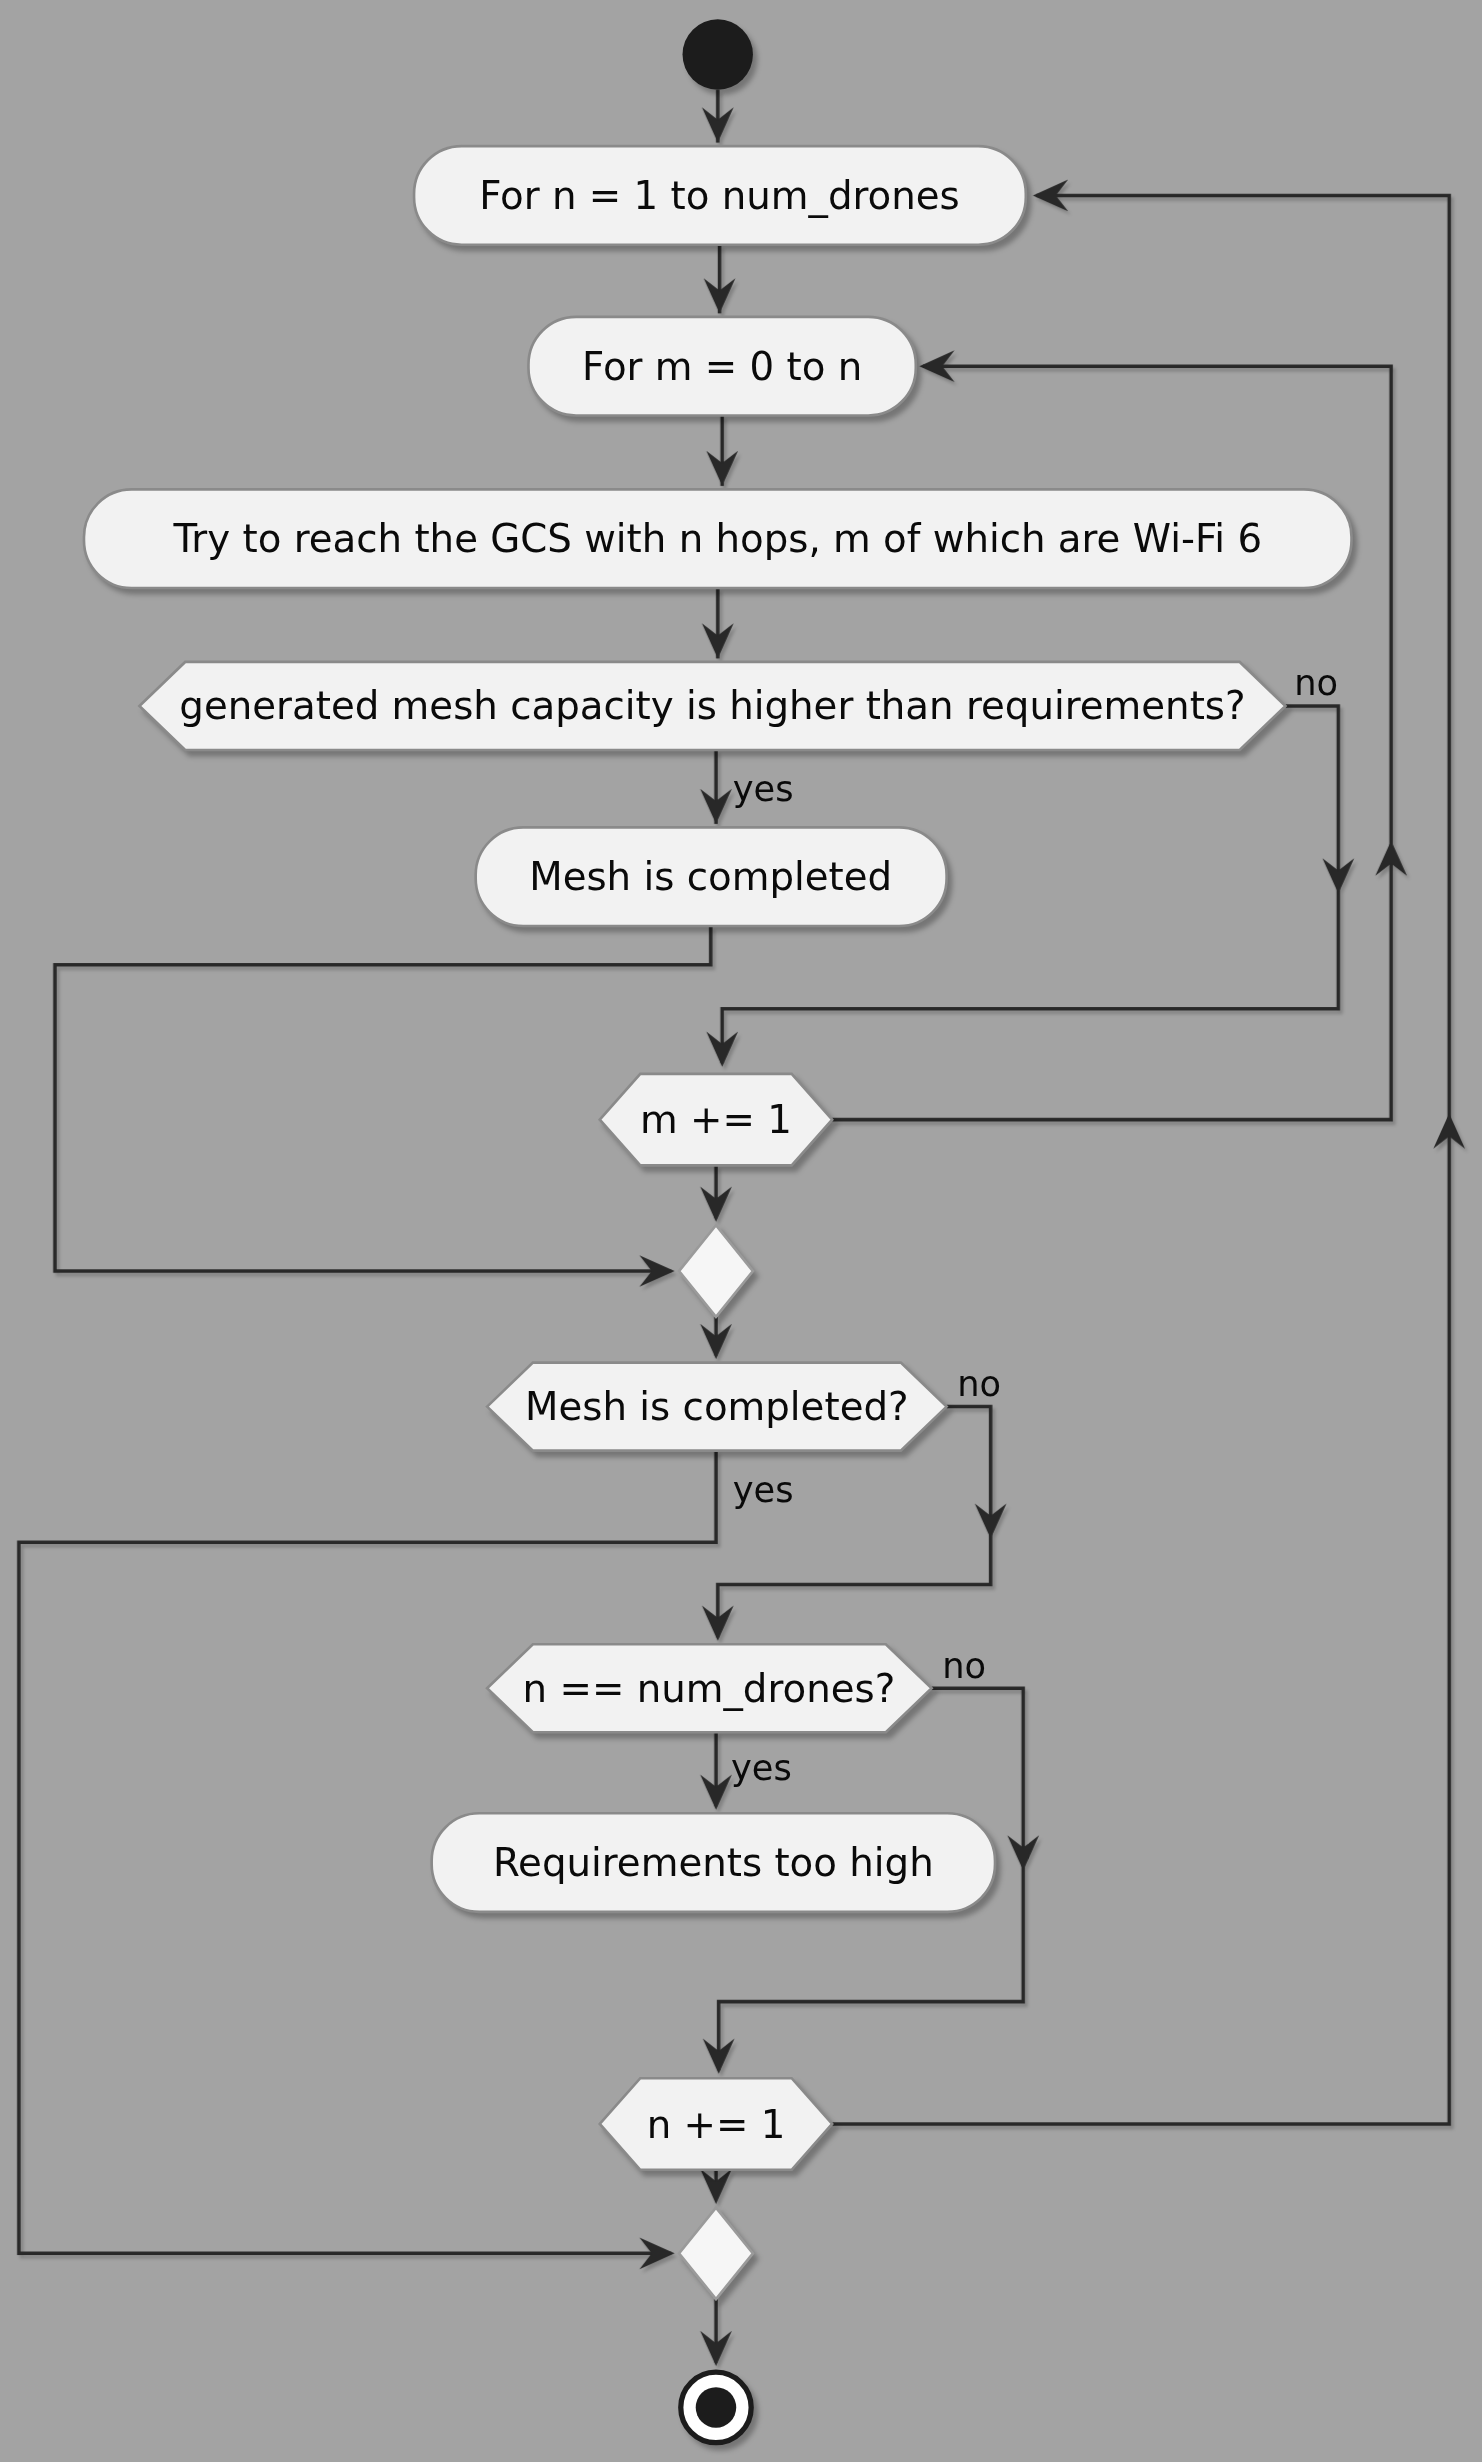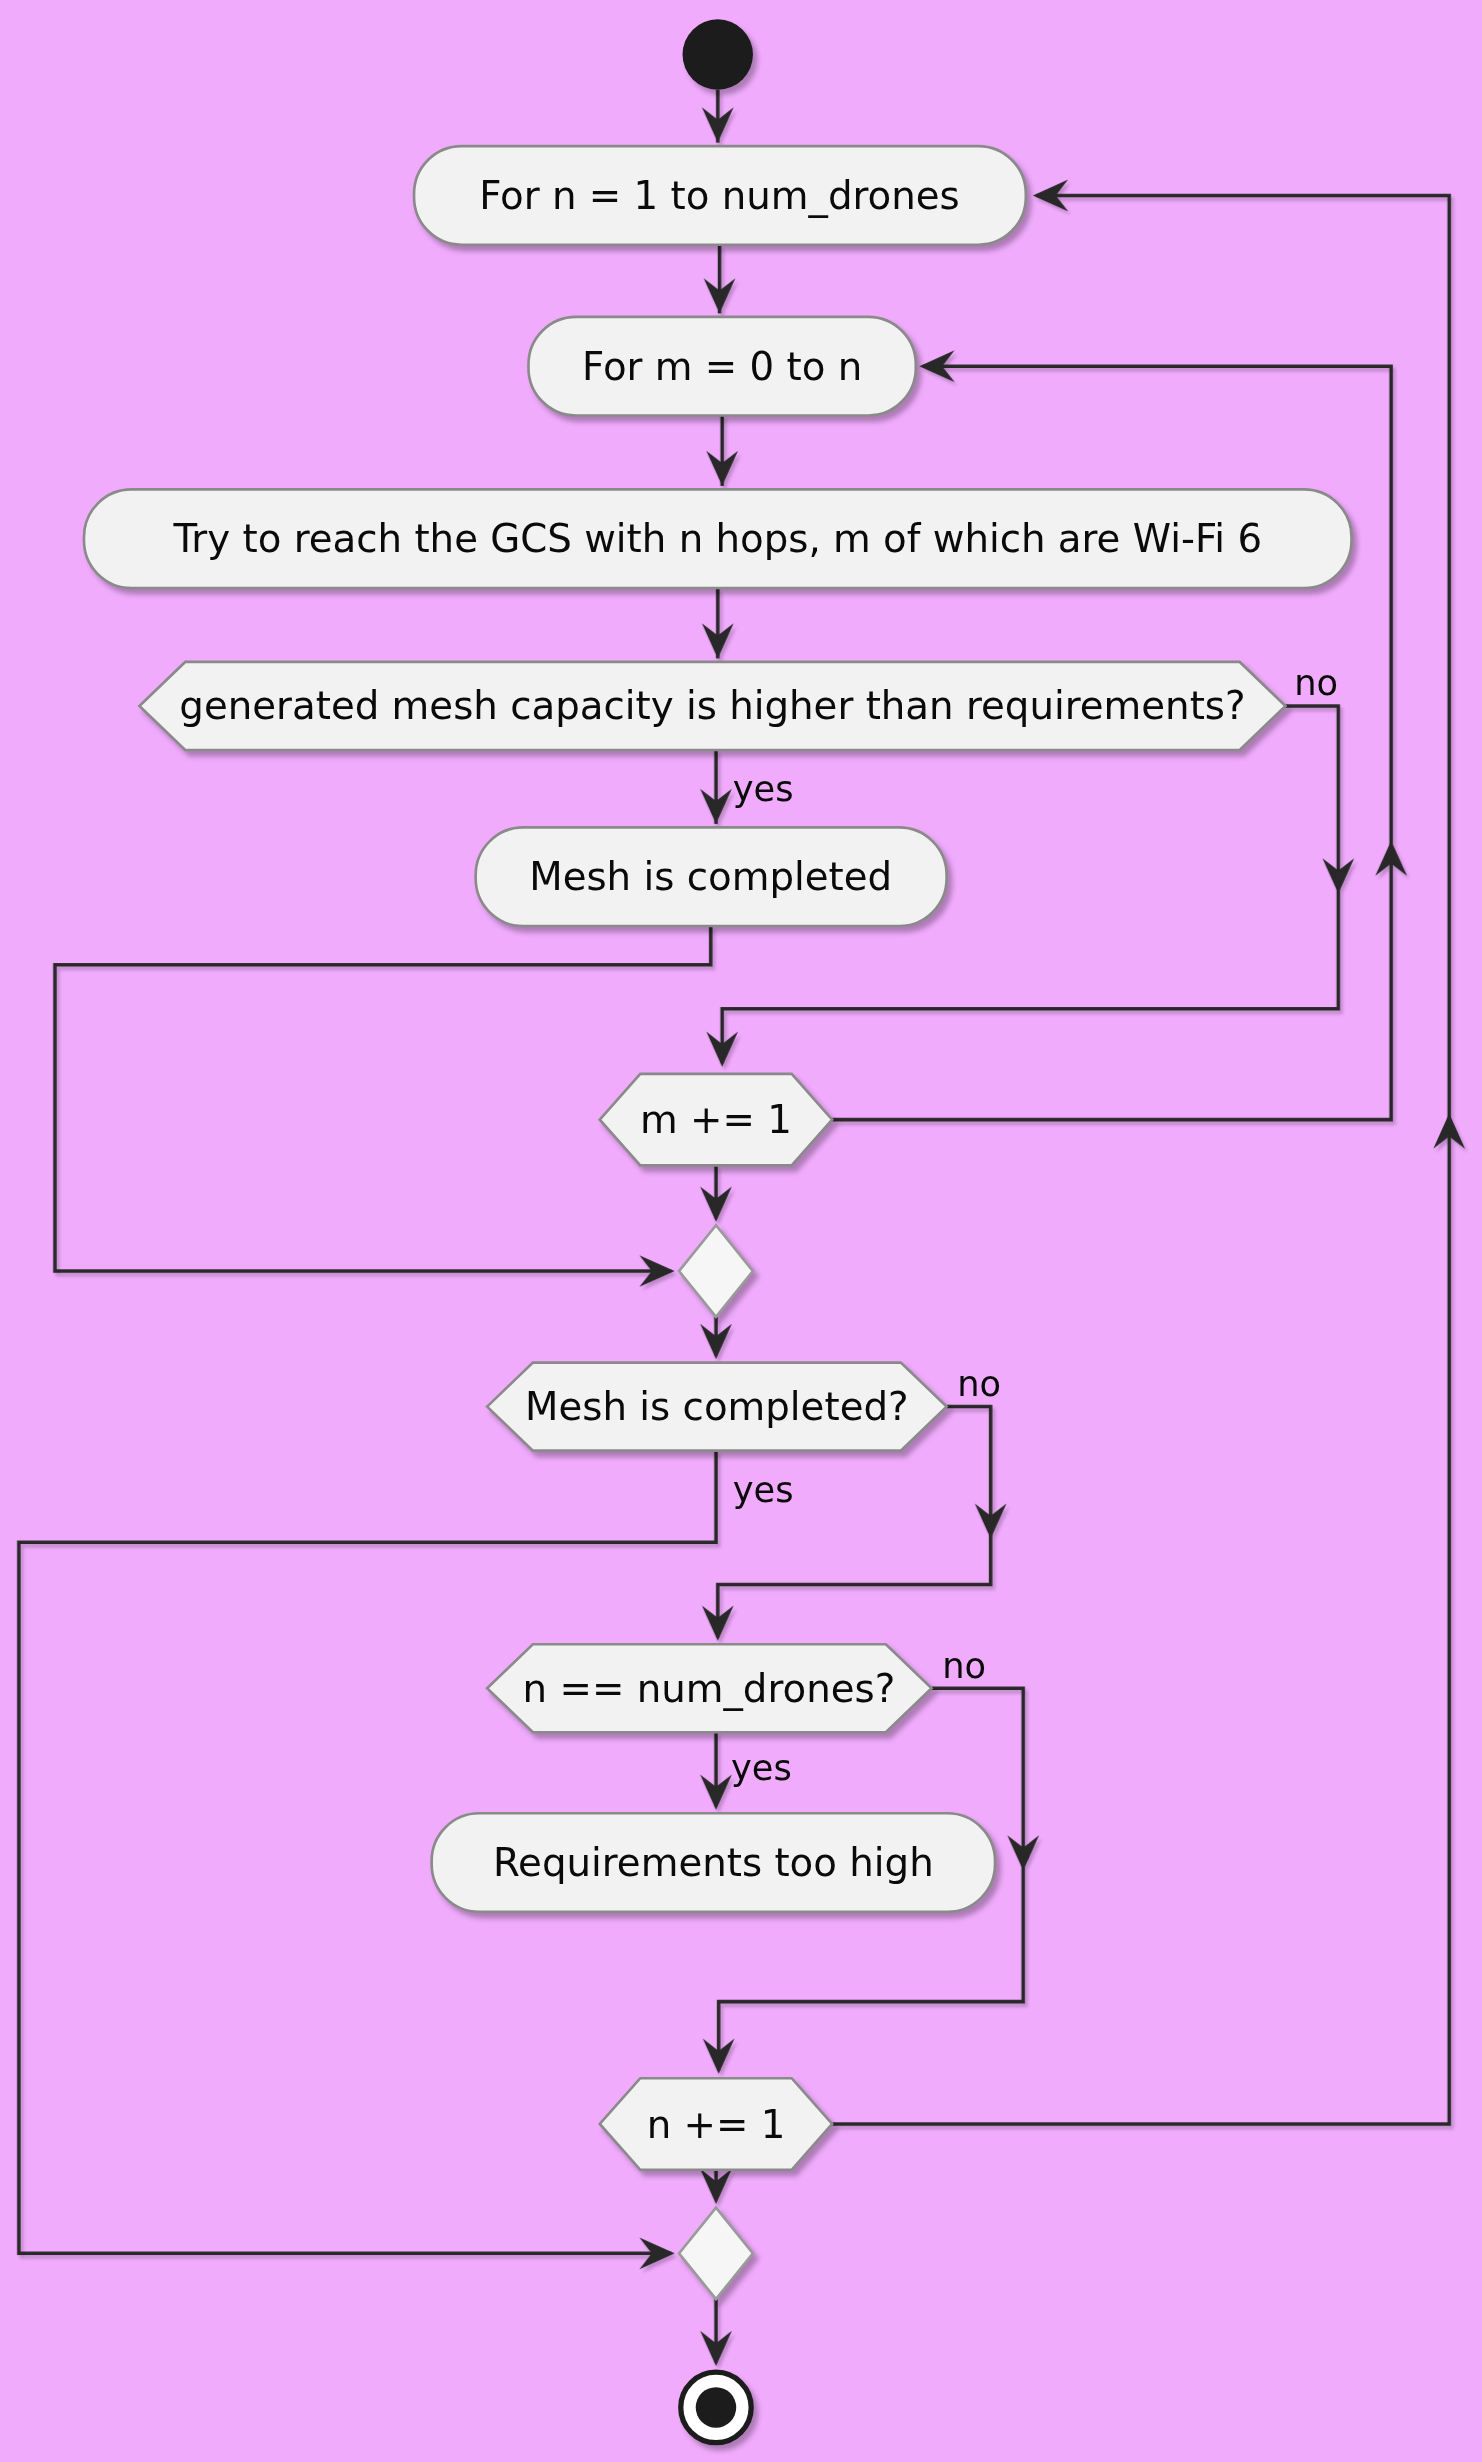--- a/index.html
+++ b/index.html
@@ -1,16 +1,16 @@
 <!DOCTYPE html>
 <html style="font-size:14px"><head>
 <meta charset="utf-8">
 <style>
   html,body{margin:0;padding:0;background:#ffffff;}
-  .stage{position:relative;width:1483px;height:2462px;background:#f0abfc;overflow:hidden;}
+  .stage{position:relative;width:1483px;height:2462px;background:#a3a3a3;overflow:hidden;}
   svg{position:absolute;left:0;top:0;}
   .node{fill:#f2f2f2;stroke:#8a8a8a;stroke-width:3;}
   .merge{fill:#f6f6f6;stroke:#9a9a9a;stroke-width:3;}
   .shapes{filter:drop-shadow(5px 6px 3px rgba(0,0,0,0.28));}
   .edges{filter:drop-shadow(3px 4px 2px rgba(0,0,0,0.20));}
   .edge{fill:none;stroke:#282828;stroke-width:4;}
   .head{fill:#282828;stroke:none;}
   .nlabel{font-family:"DejaVu Sans","Liberation Sans",sans-serif;font-size:44px;fill:#0a0a0a;}
   .blabel{font-family:"DejaVu Sans","Liberation Sans",sans-serif;font-size:40px;fill:#0a0a0a;}
   .terminal{fill:#1c1c1c;}

